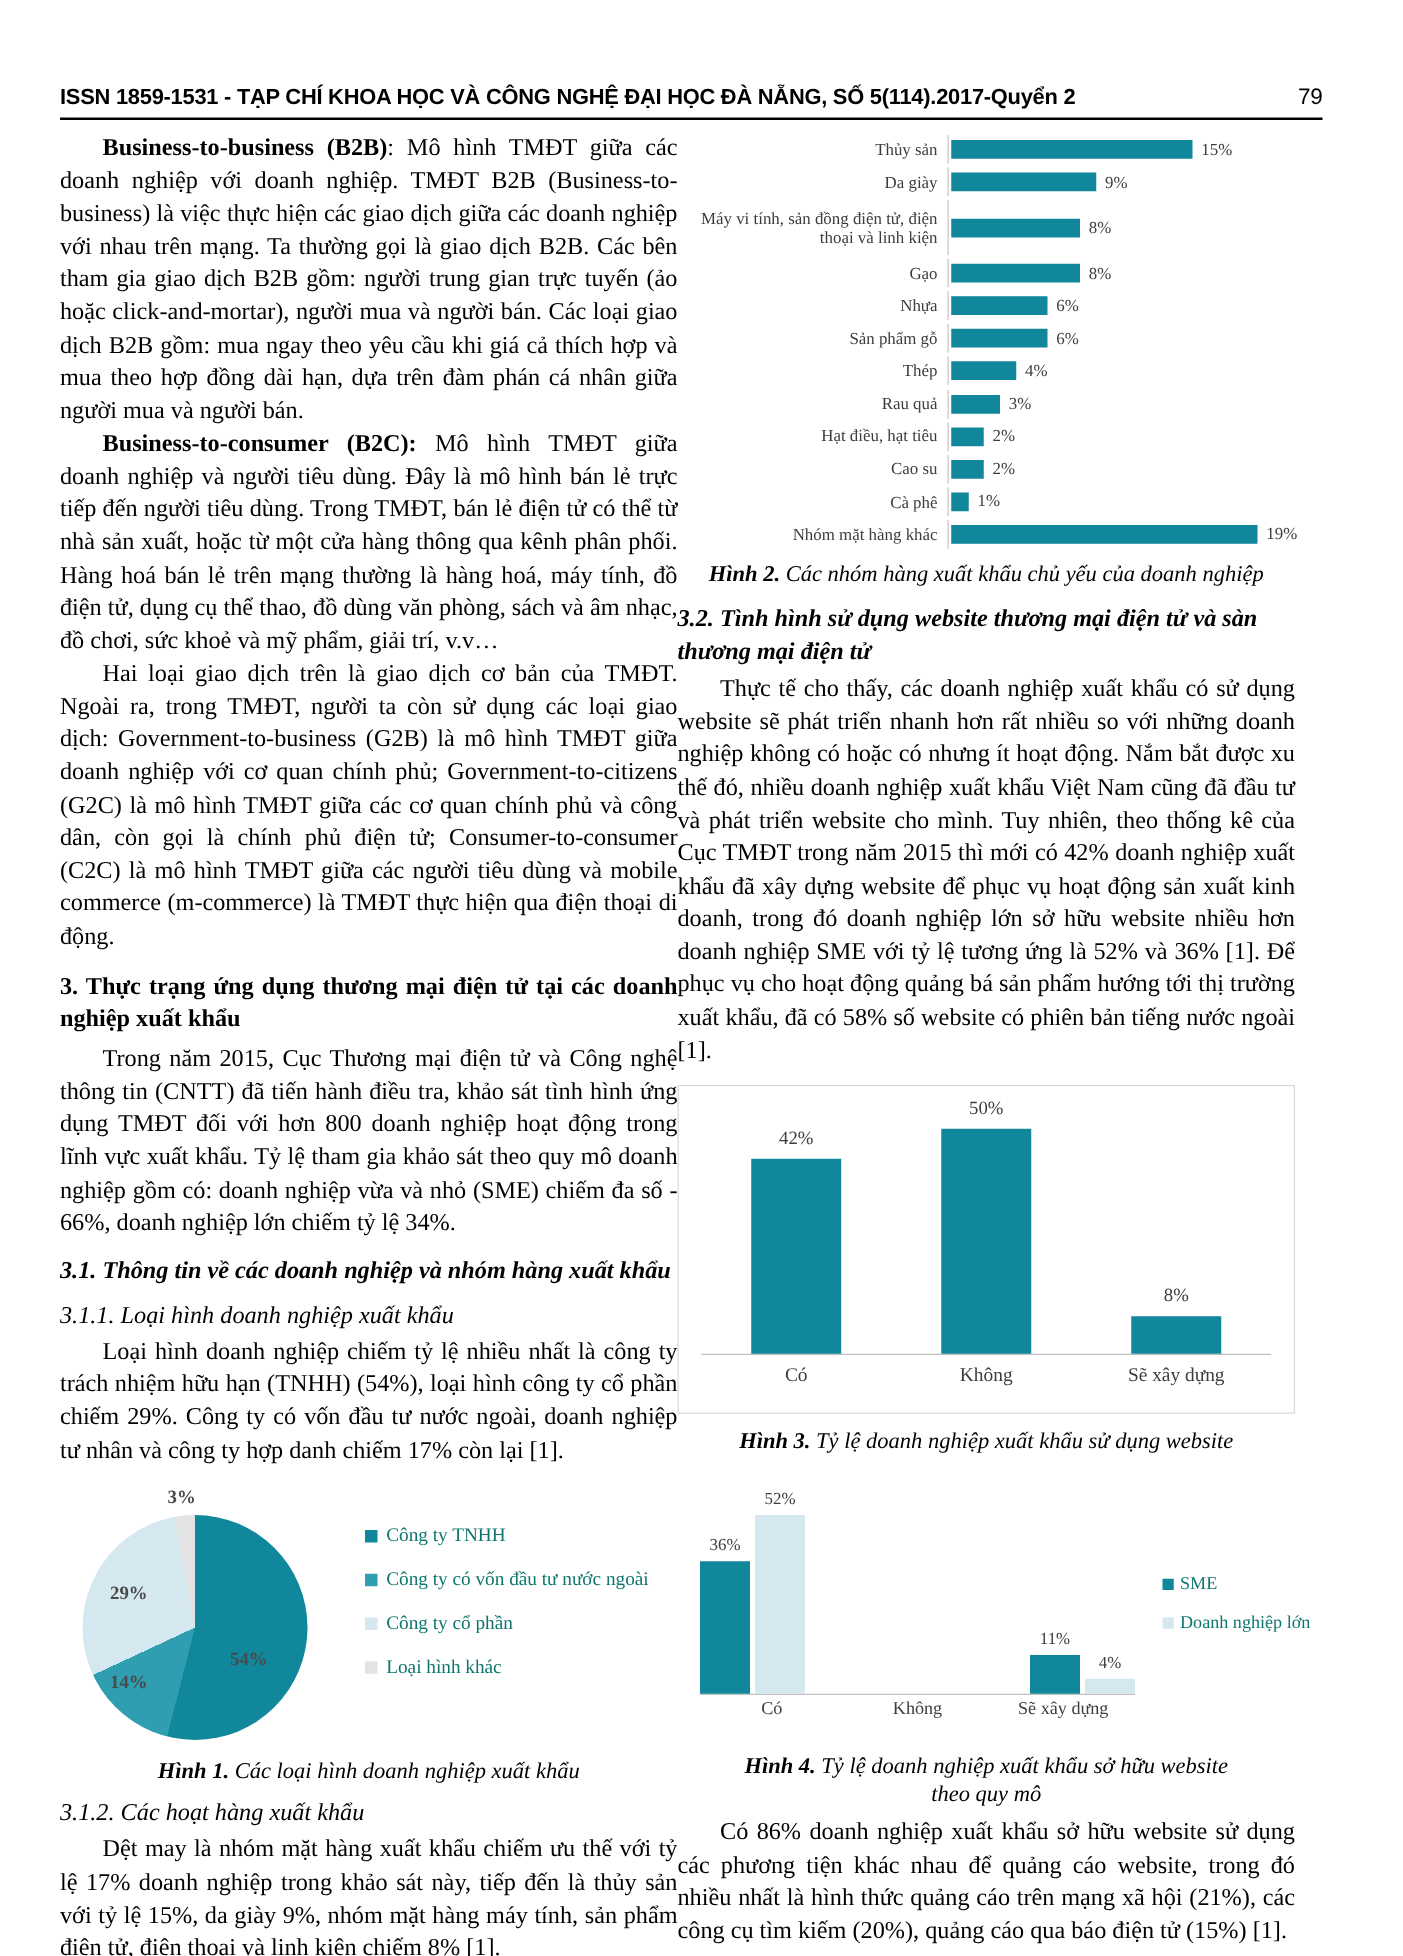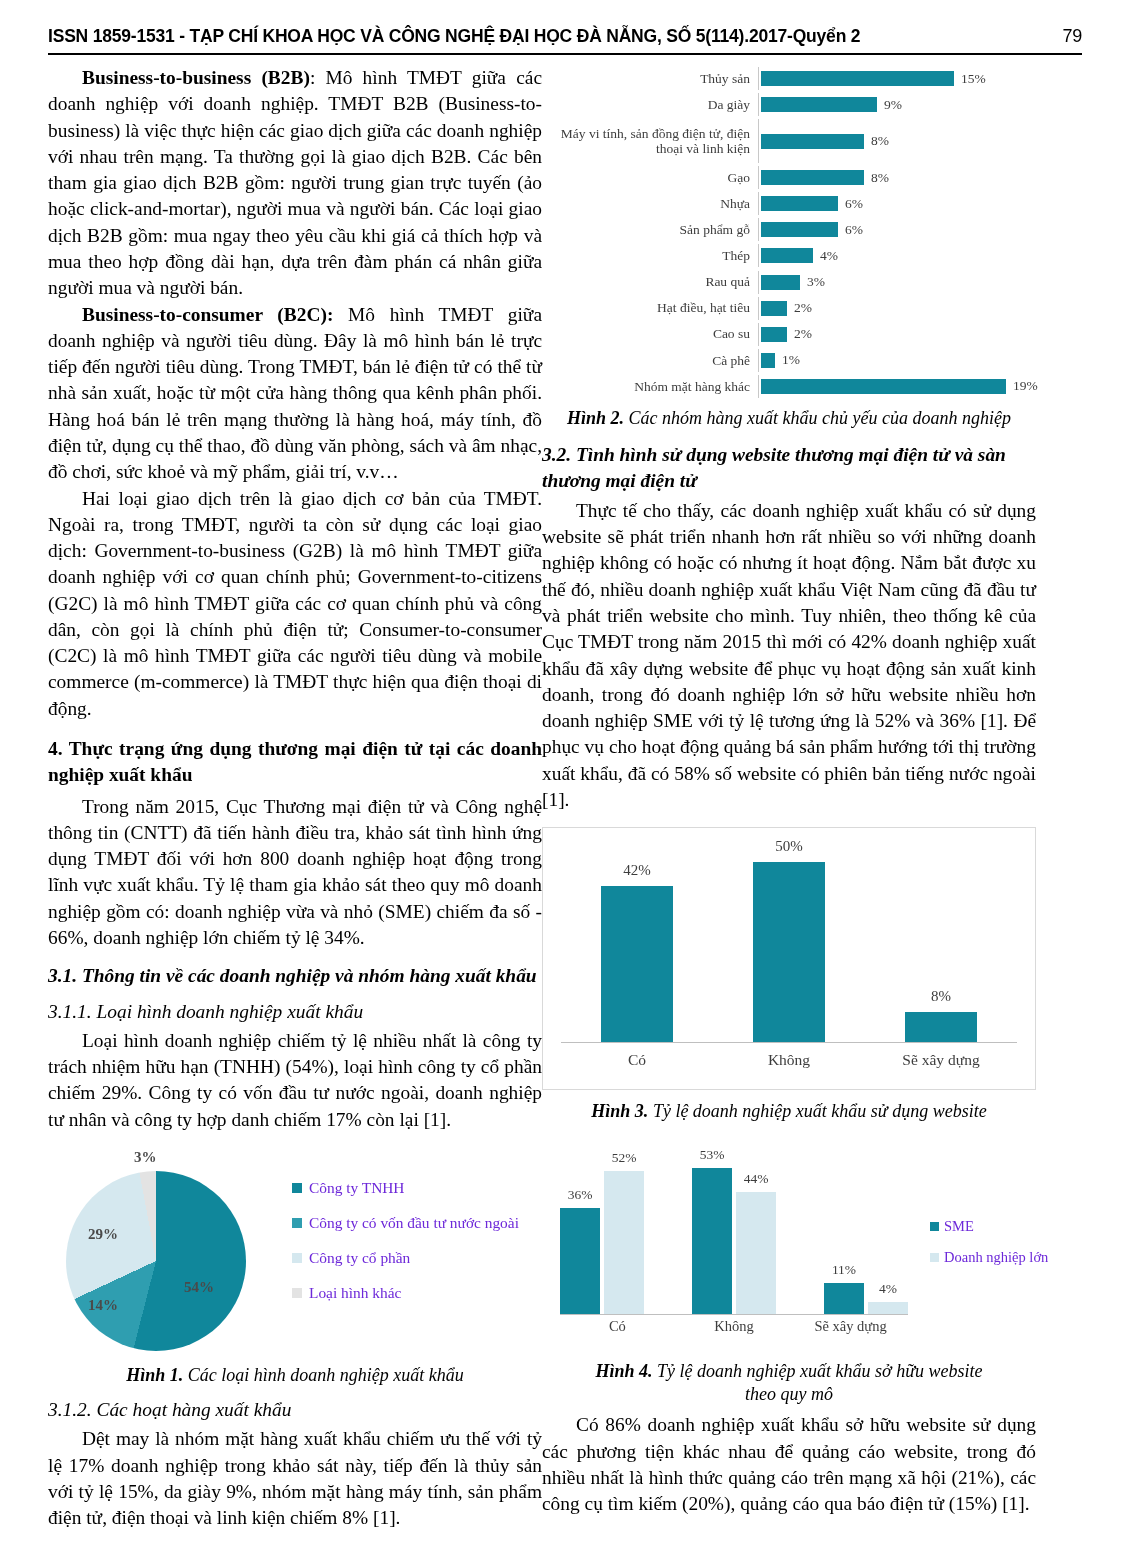--- a/index.html
+++ b/index.html
@@ -13,21 +13,22 @@
     font-family: "Liberation Serif", "DejaVu Serif", serif;
     color: #000000;
     position: relative;
     overflow: hidden;
   }
   .page {
     position: relative;
     width: 1122px;
     height: 1213px;
     box-sizing: border-box;
-    padding: 26px 40px 0 48px;
+    padding: 26px 64px 0 48px;
+    margin-top: 41px;
   }
 
   
   .header {
     display: flex;
     align-items: baseline;
     justify-content: space-between;
     font-family: "Liberation Sans", "DejaVu Sans", sans-serif;
     font-size: 17.5px;
     font-weight: bold;
@@ -169,21 +170,21 @@
     left: 244px;
     top: 30px;
     width: 250px;
   }
   .legend-item {
     display: flex;
     align-items: center;
     margin-bottom: 17px;
     font-family: "Liberation Serif", serif;
     font-size: 15.4px;
-    color: #6d28d9;
+    color: #0f766e;
     white-space: nowrap;
   }
   .swatch {
     width: 10px;
     height: 10px;
     margin-right: 7px;
     flex: 0 0 10px;
   }
 
   
@@ -311,21 +312,21 @@
   <div class="cols">
 
     <div class="col">
 
       <p class="body"><b>Business-to-business (B2B)</b><span>: Mô hình TMĐT giữa các doanh nghiệp với doanh nghiệp. TMĐT B2B (Business-to-business) là việc thực hiện các giao dịch giữa các doanh nghiệp với nhau trên mạng. Ta thường gọi là giao dịch B2B. Các bên tham gia giao dịch B2B gồm: người trung gian trực tuyến (ảo hoặc click-and-mortar), người mua và người bán. Các loại giao dịch B2B gồm: mua ngay theo yêu cầu khi giá cả thích hợp và mua theo hợp đồng dài hạn, dựa trên đàm phán cá nhân giữa người mua và người bán.</span></p>
 
       <p class="body"><b>Business-to-consumer (B2C):</b> <span>Mô hình TMĐT giữa doanh nghiệp và người tiêu dùng. Đây là mô hình bán lẻ trực tiếp đến người tiêu dùng. Trong TMĐT, bán lẻ điện tử có thể từ nhà sản xuất, hoặc từ một cửa hàng thông qua kênh phân phối. Hàng hoá bán lẻ trên mạng thường là hàng hoá, máy tính, đồ điện tử, dụng cụ thể thao, đồ dùng văn phòng, sách và âm nhạc, đồ chơi, sức khoẻ và mỹ phẩm, giải trí, v.v…</span></p>
 
       <p class="body">Hai loại giao dịch trên là giao dịch cơ bản của TMĐT. Ngoài ra, trong TMĐT, người ta còn sử dụng các loại giao dịch: Government-to-business (G2B) là mô hình TMĐT giữa doanh nghiệp với cơ quan chính phủ; Government-to-citizens (G2C) là mô hình TMĐT giữa các cơ quan chính phủ và công dân, còn gọi là chính phủ điện tử; Consumer-to-consumer (C2C) là mô hình TMĐT giữa các người tiêu dùng và mobile commerce (m-commerce) là TMĐT thực hiện qua điện thoại di động.</p>
 
-      <div class="h2">4. Thực trạng ứng dụng thương mại điện tử tại các doanh nghiệp xuất khẩu</div>
+      <div class="h2">3. Thực trạng ứng dụng thương mại điện tử tại các doanh nghiệp xuất khẩu</div>
 
       <p class="body">Trong năm 2015, Cục Thương mại điện tử và Công nghệ thông tin (CNTT) đã tiến hành điều tra, khảo sát tình hình ứng dụng TMĐT đối với hơn 800 doanh nghiệp hoạt động trong lĩnh vực xuất khẩu. Tỷ lệ tham gia khảo sát theo quy mô doanh nghiệp gồm có: doanh nghiệp vừa và nhỏ (SME) chiếm đa số - 66%, doanh nghiệp lớn chiếm tỷ lệ 34%.</p>
 
       <div class="h3">3.1. Thông tin về các doanh nghiệp và nhóm hàng xuất khẩu</div>
       <div class="h4">3.1.1. Loại hình doanh nghiệp xuất khẩu</div>
 
       <p class="body">Loại hình doanh nghiệp chiếm tỷ lệ nhiều nhất là công ty trách nhiệm hữu hạn (TNHH) (54%), loại hình công ty cổ phần chiếm 29%. Công ty có vốn đầu tư nước ngoài, doanh nghiệp tư nhân và công ty hợp danh chiếm 17% còn lại [1].</p>
 
       <div class="fig1">
         <div class="pie-wrap">
@@ -501,30 +502,20 @@
             <div class="g-col">
               <span class="val">36%</span>
               <div class="bar" style="height:106px;background:#10879b"></div>
             </div>
             <div class="g-col">
               <span class="val">52%</span>
               <div class="bar" style="height:143px;background:#d5e8ef"></div>
             </div>
           </div>
 
-          <div class="g-group">
-            <div class="g-col">
-              <span class="val">53%</span>
-              <div class="bar" style="height:146px;background:#10879b"></div>
-            </div>
-            <div class="g-col">
-              <span class="val">44%</span>
-              <div class="bar" style="height:122px;background:#d5e8ef"></div>
-            </div>
-          </div>
 
           <div class="g-group">
             <div class="g-col">
               <span class="val">11%</span>
               <div class="bar" style="height:31px;background:#10879b"></div>
             </div>
             <div class="g-col">
               <span class="val">4%</span>
               <div class="bar" style="height:12px;background:#d5e8ef"></div>
             </div>

